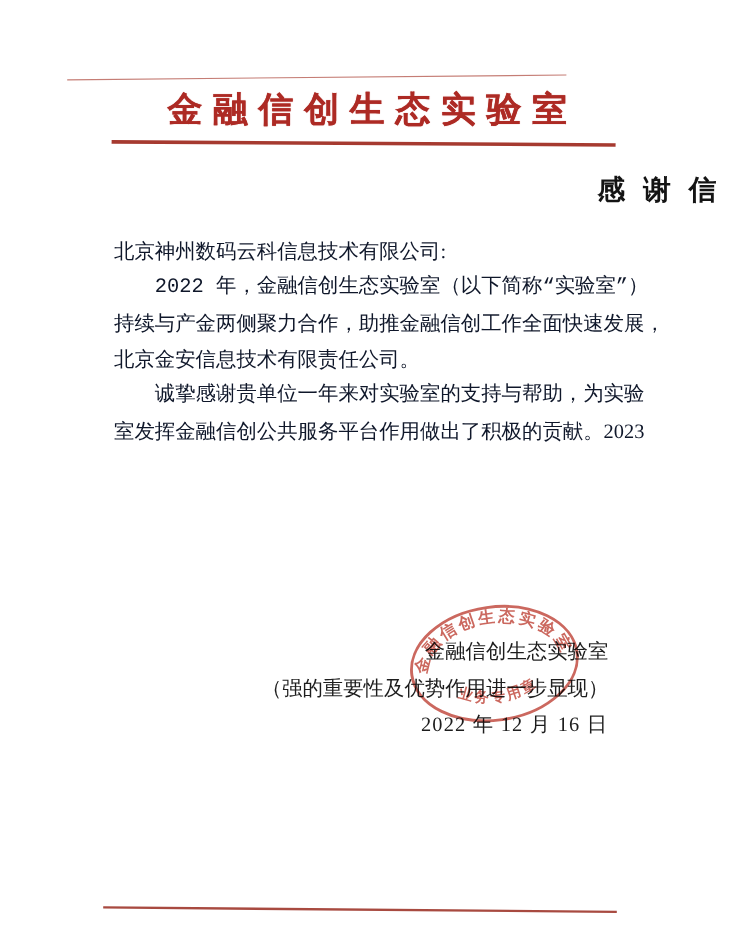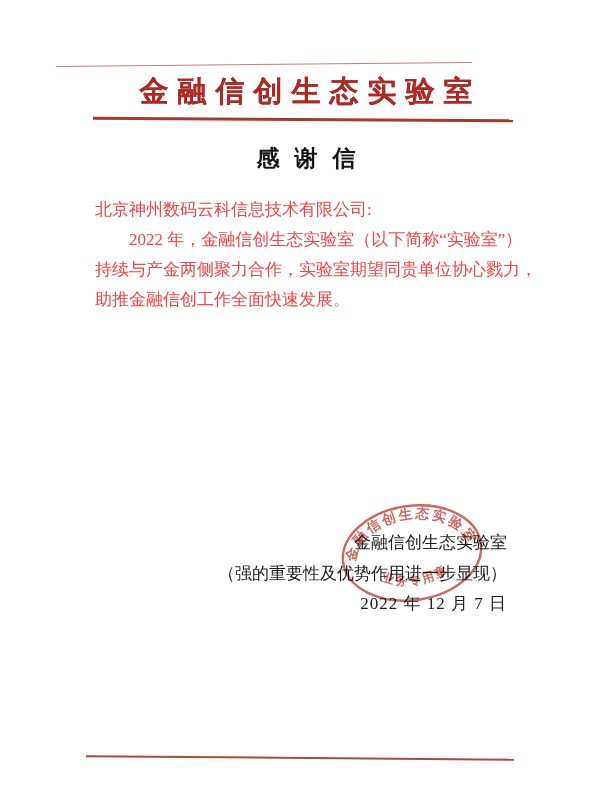--- a/index.html
+++ b/index.html
@@ -24,31 +24,31 @@
     letter-spacing:9px;padding-left:9px;box-sizing:border-box;
     text-shadow:0 0 0.6px #ad2a24;
   }
   .rule-bottom{
     position:absolute;left:93px;top:118px;width:420px;height:2.6px;
     background:#a63a30;transform:rotate(0.35deg);
   }
   
   .letter-title{
     position:absolute;left:0;top:143px;width:612px;
-    text-align:center;
+    text-align:right;
     font-size:23px;font-weight:bold;color:#141414;
     letter-spacing:15px;padding-left:15px;box-sizing:border-box;
   }
   
   .body-block{
     position:absolute;left:95px;top:195px;width:440px;
-    font-size:17px;line-height:30px;color:#ef4444;
+    font-size:17px;line-height:30px;color:#0f172a;
   }
   .body-line{white-space:nowrap;}
-  .body-line.indent{padding-left:34px;}
+  .body-line.indent{padding-left:34px;font-family:Liberation Mono, monospace;}
   
   .signature{
     position:absolute;right:105px;top:528px;
     text-align:right;
     font-size:17px;line-height:30.5px;color:#1d1d1d;
     white-space:nowrap;
   }
   .signature .sig-date{letter-spacing:1px;}
   
   .rule-footer{
@@ -75,28 +75,30 @@
 
   <div class="rule-top"></div>
   <div class="org-title">金融信创生态实验室</div>
   <div class="rule-bottom"></div>
 
   <div class="letter-title">感谢信</div>
 
   <div class="body-block">
     <div class="body-line">北京神州数码云科信息技术有限公司:</div>
     <div class="body-line indent">2022 年，金融信创生态实验室（以下简称“实验室”）</div>
-    <div class="body-line">持续与产金两侧聚力合作，实验室期望同贵单位协心戮力，</div>
-    <div class="body-line">助推金融信创工作全面快速发展。</div>
+    <div class="body-line">持续与产金两侧聚力合作，助推金融信创工作全面快速发展，</div>
+    <div class="body-line">北京金安信息技术有限责任公司。</div>
+    <div class="body-line indent">诚挚感谢贵单位一年来对实验室的支持与帮助，为实验</div>
+    <div class="body-line">室发挥金融信创公共服务平台作用做出了积极的贡献。2023</div>
   </div>
 
   <div class="signature">
     <div class="sig-org">金融信创生态实验室</div>
     <div class="sig-company">（强的重要性及优势作用进一步显现）</div>
-    <div class="sig-date">2022 年 12 月 7 日</div>
+    <div class="sig-date">2022 年 12 月 16 日</div>
   </div>
 
   <svg class="seal" viewBox="0 0 144 100">
     <ellipse cx="72" cy="50" rx="68.5" ry="46.5" fill="none" stroke="#c0473b" stroke-width="2.4"></ellipse>
     <path id="sealTopArc" d="M 16 53 A 56 37 0 1 1 128 53" fill="none"></path>
     <path id="sealBottomArc" d="M 32 68 A 49 31 0 0 0 112 68" fill="none"></path>
     <text font-size="13.5" fill="#c0473b" letter-spacing="2.5">
       <textPath href="#sealTopArc" startOffset="50%" text-anchor="middle">金融信创生态实验室</textPath>
     </text>
     <text font-size="12" fill="#c0473b" letter-spacing="2">

